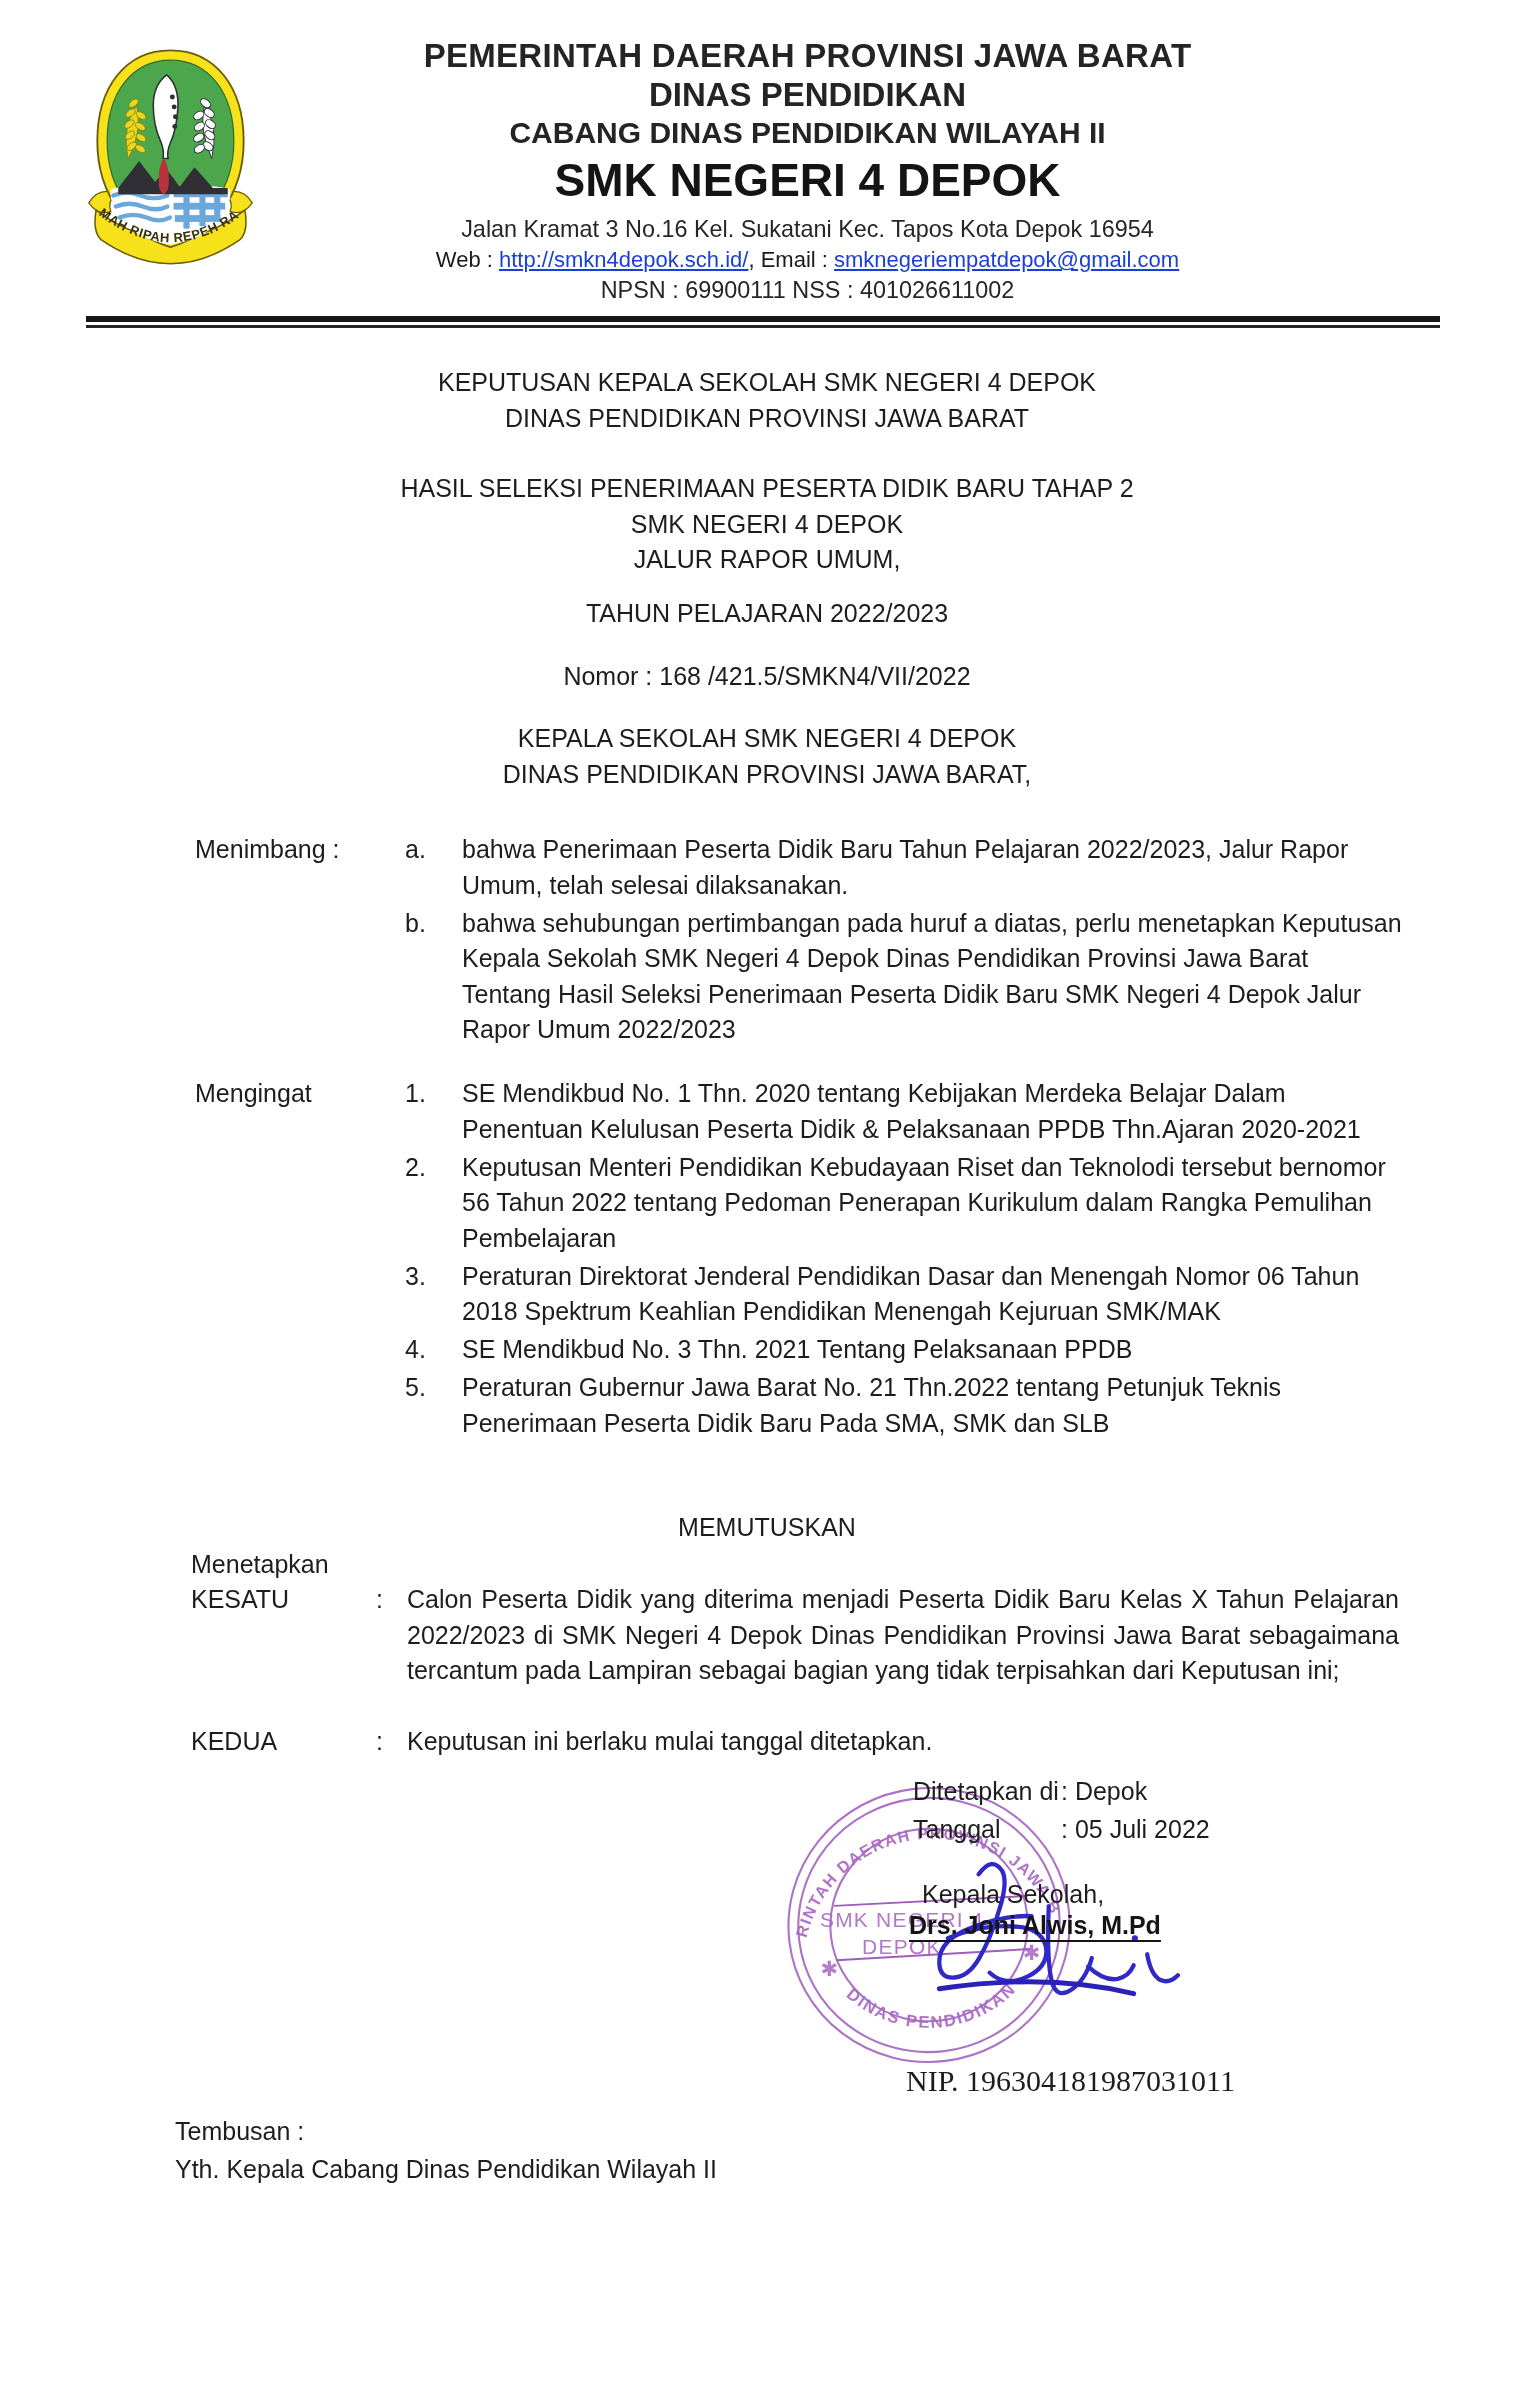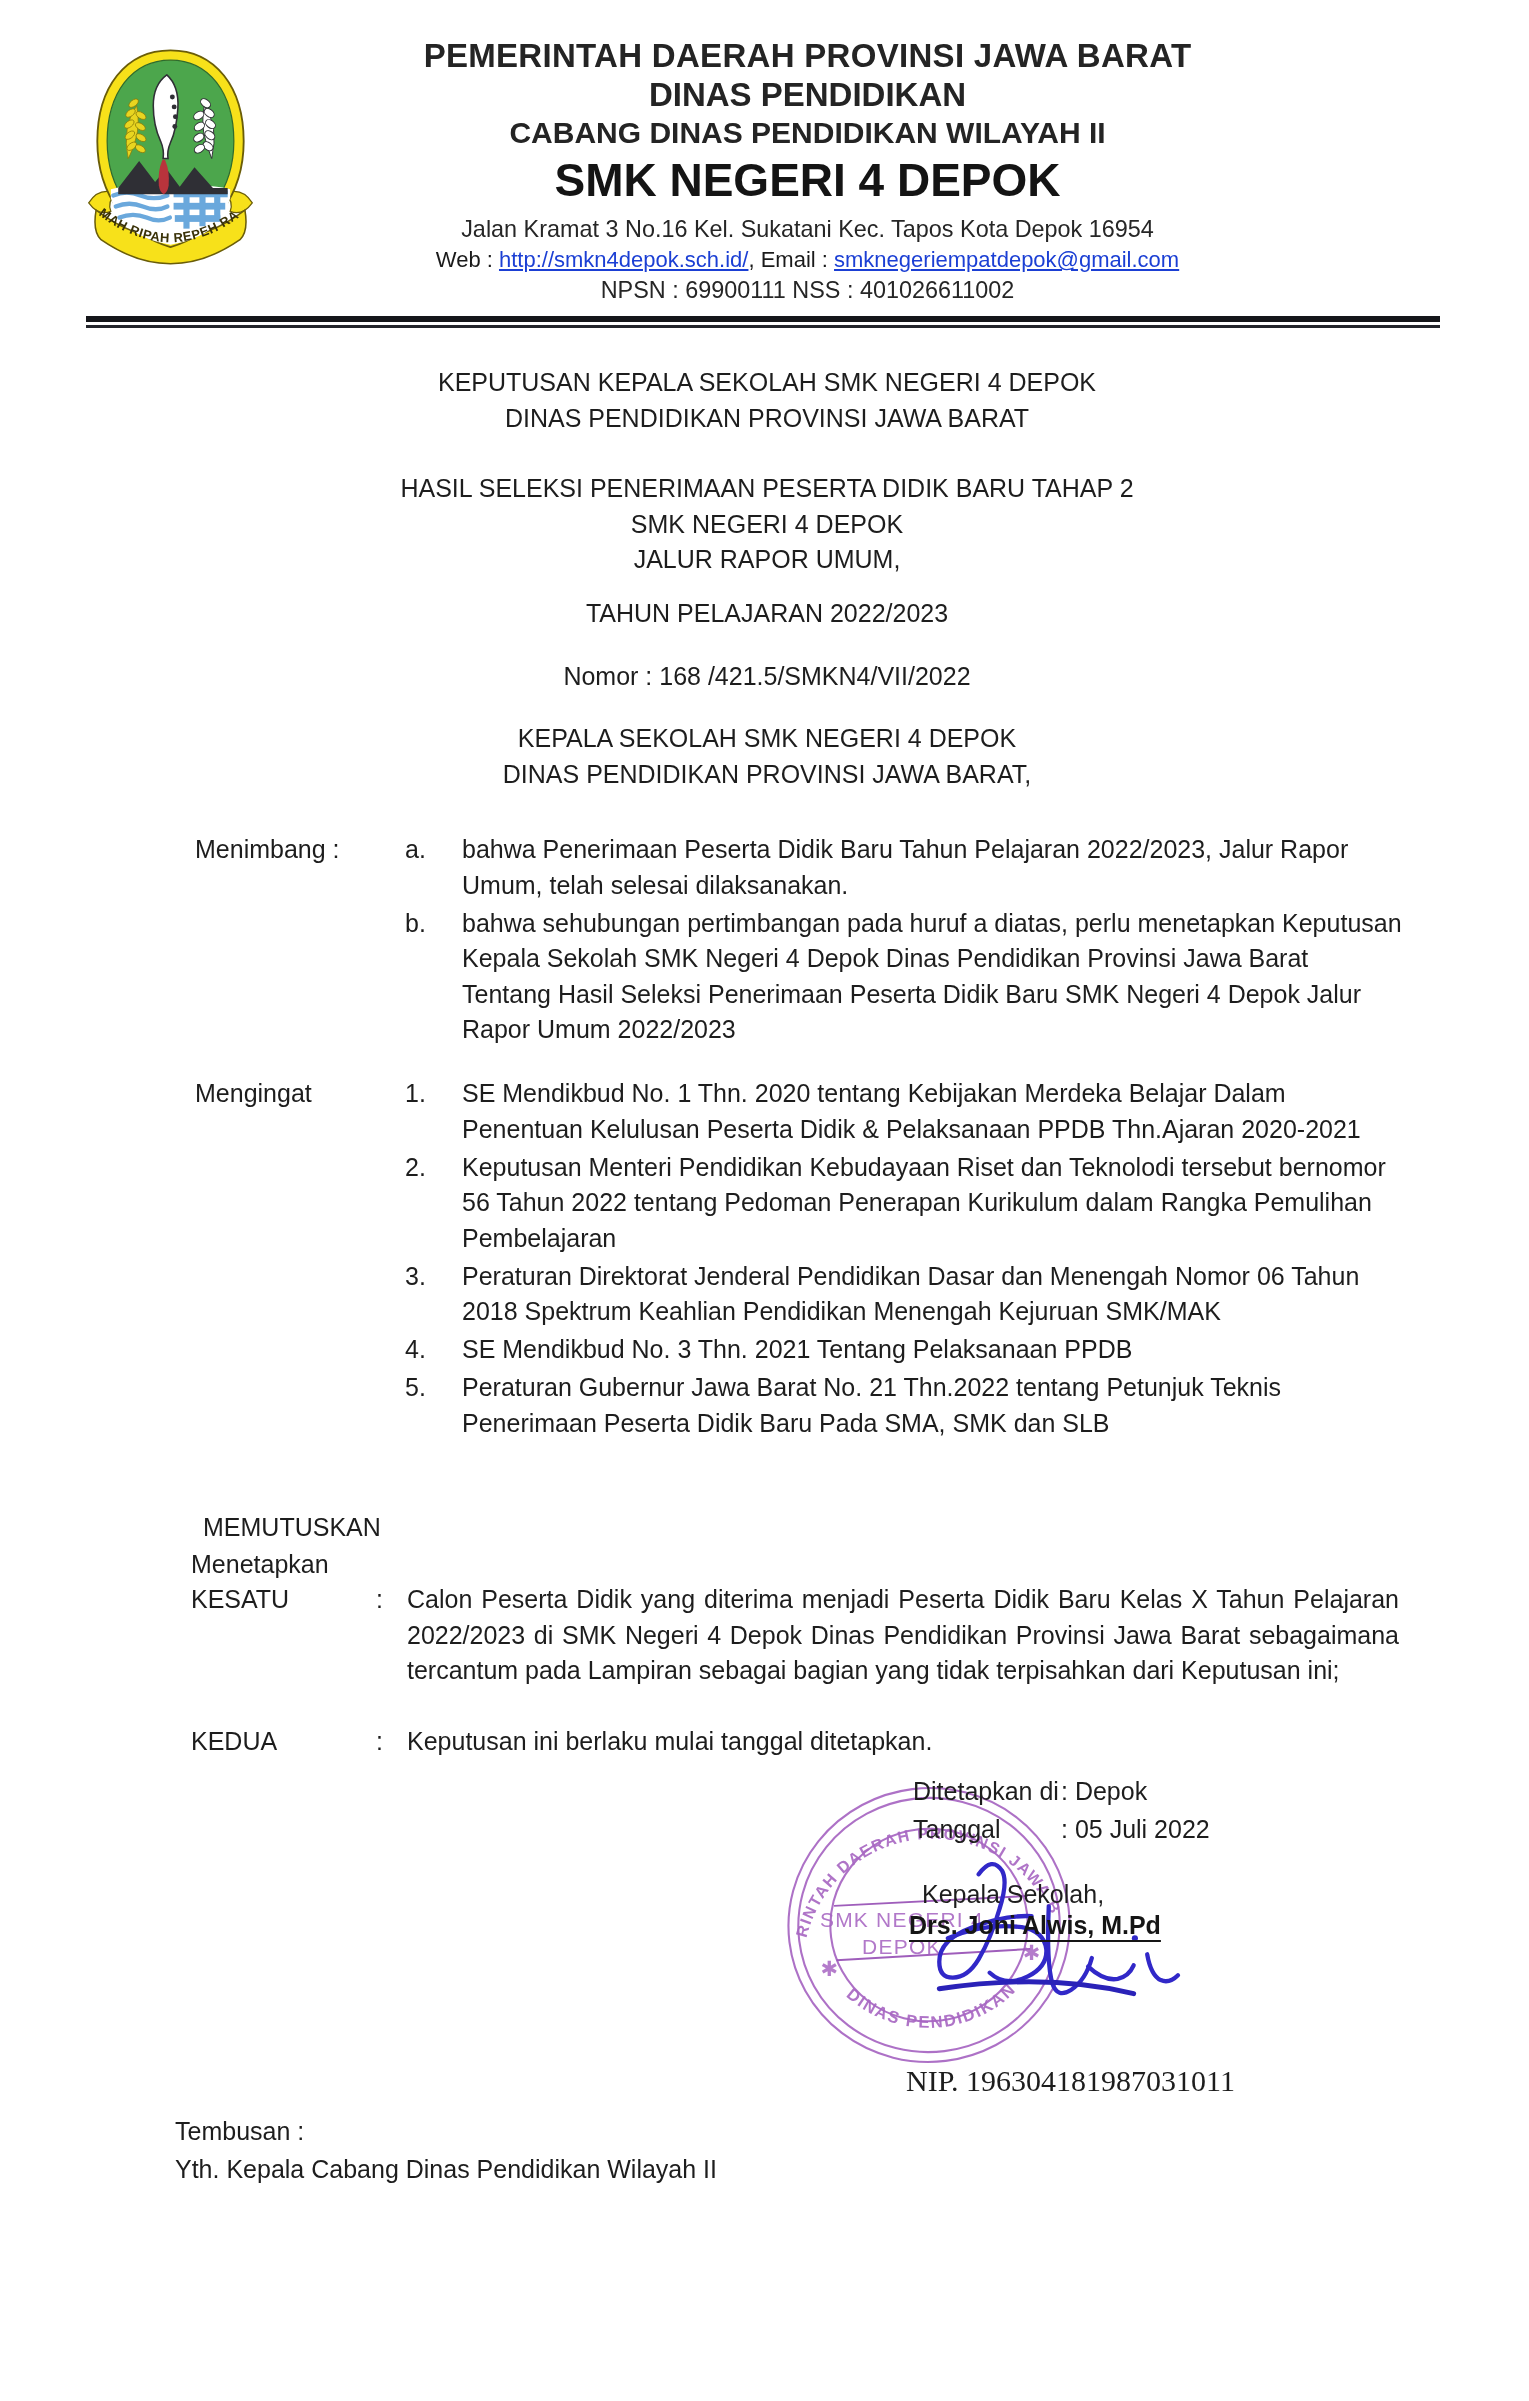--- a/index.html
+++ b/index.html
@@ -179,21 +179,21 @@
   .lead {
     text-align: left;
   }
 
   
   .memutuskan {
     position: absolute;
     left: 203px;
     top: 1510px;
     width: 1128px;
-    text-align: left;
+    text-align: center;
     font-size: 25px;
     line-height: 1.42;
     color: #1d1d1d;
   }
   .menetapkan {
     position: absolute;
     left: 191px;
     top: 1547px;
     font-size: 25px;
     line-height: 1.42;

